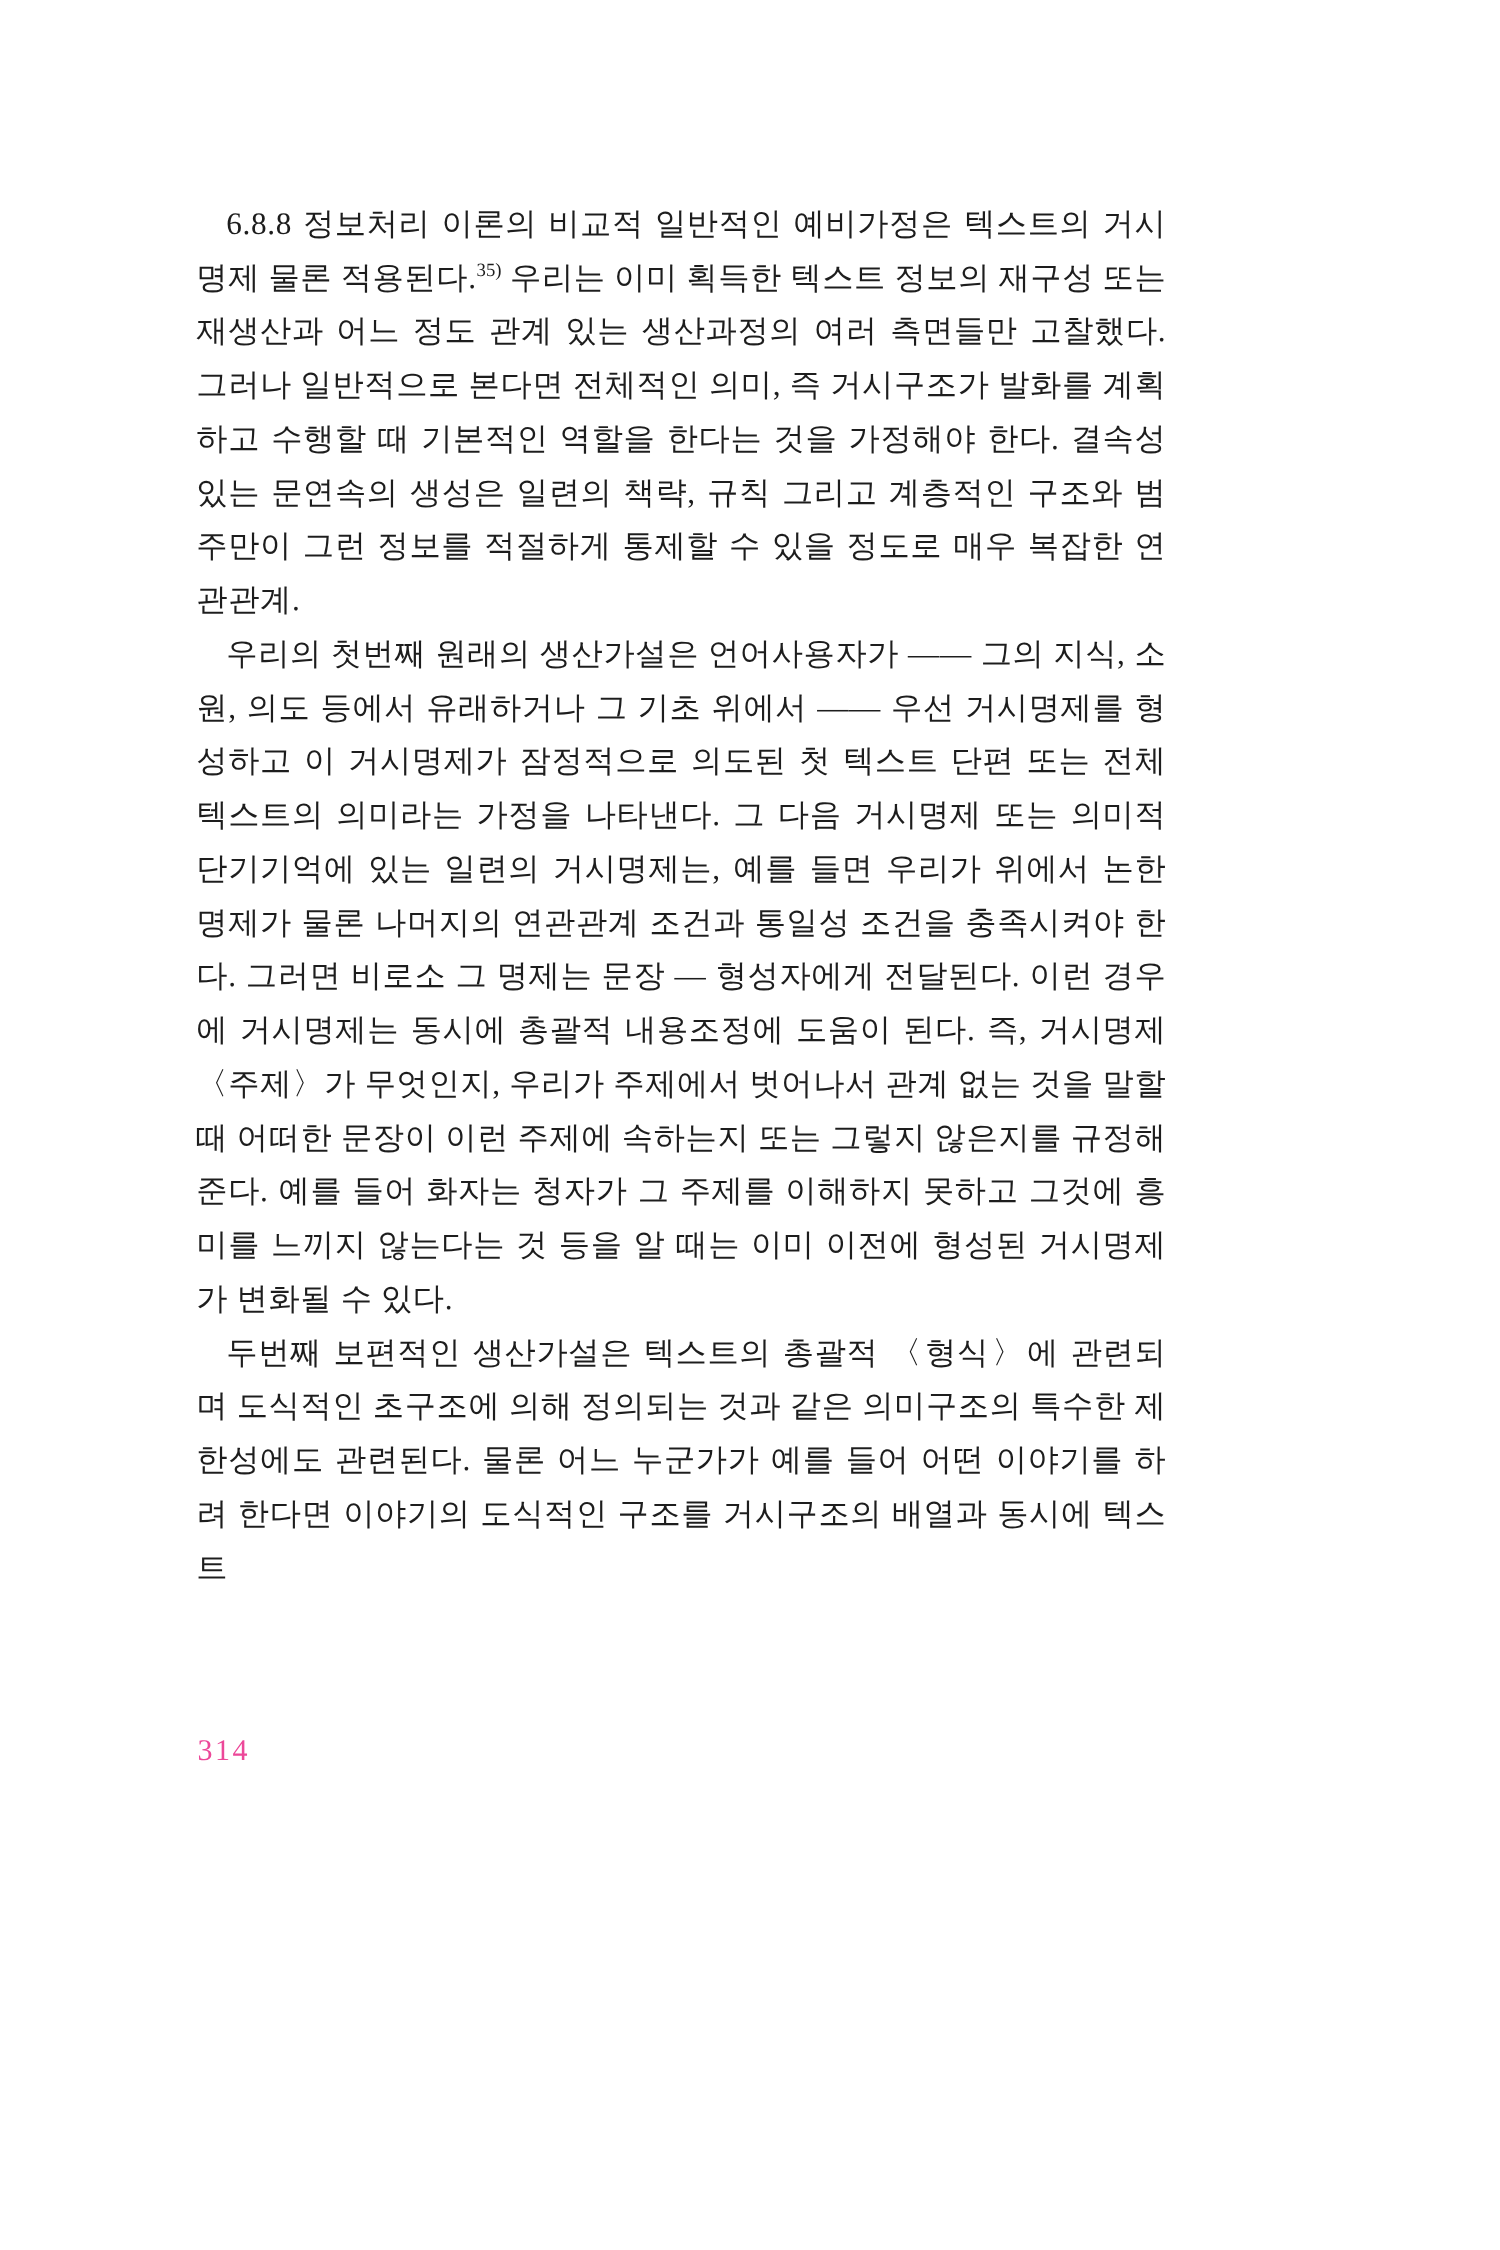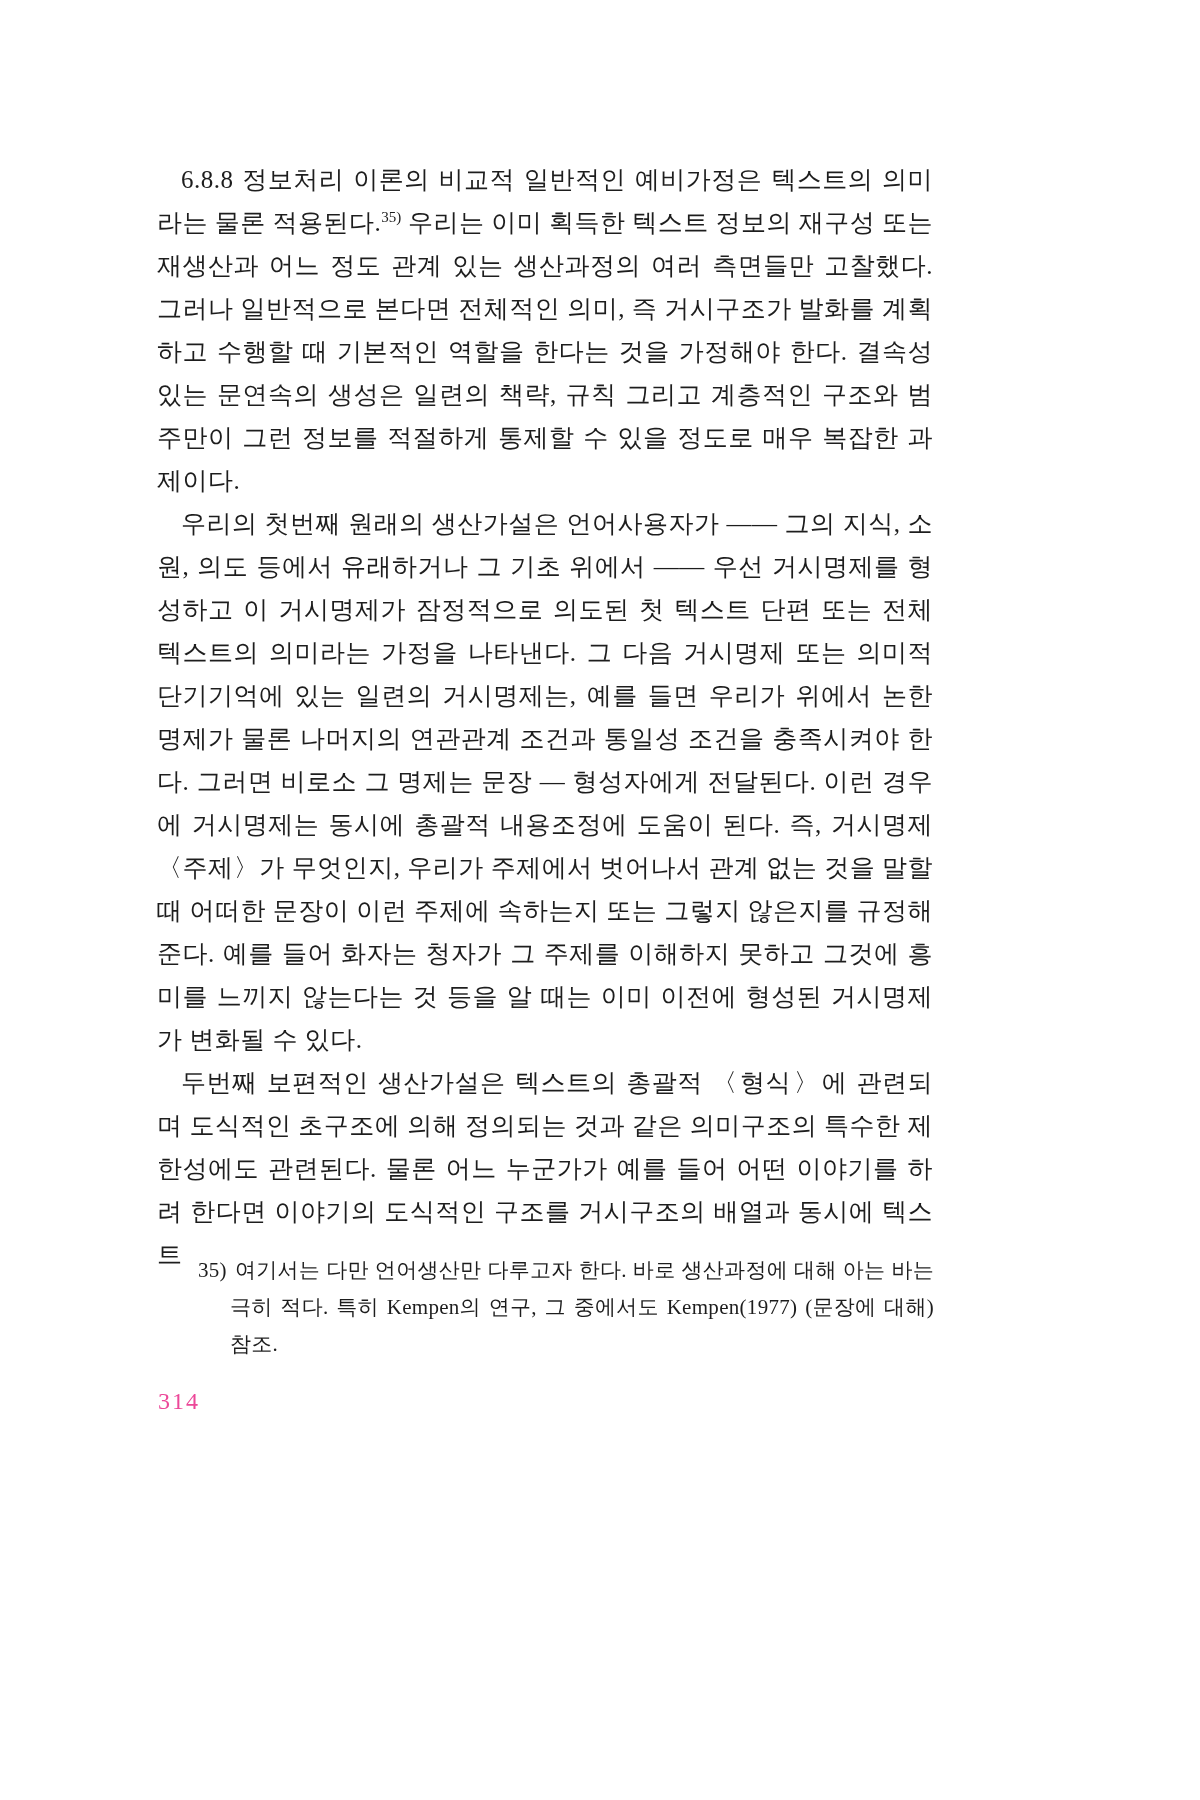--- a/index.html
+++ b/index.html
@@ -65,27 +65,22 @@
     color: #ec4899;
   }
 </style>
 </head>
 <body>
 
 <div class="page">
 
   <div class="text-block">
     <p class="para">
-      <span>6.8.8 정보처리 이론의 비교적 일반적인 예비가정은 텍스트의 의미라는 물론 적용된다.</span><sup class="fn-ref">35)</sup><span> 우리는 이미 획득한 텍스트 정보의 재구성 또는 재생산과 어느 정도 관계 있는 생산과정의 여러 측면들만 고찰했다. 그러나 일반적으로 본다면 전체적인 의미, 즉 거시구조가 발화를 계획하고 수행할 때 기본적인 역할을 한다는 것을 가정해야 한다. 결속성 있는 문연속의 생성은 일련의 책략, 규칙 그리고 계층적인 구조와 범주만이 그런 정보를 적절하게 통제할 수 있을 정도로 매우 복잡한 과제이다.</span>
+      <span>6.8.8 정보처리 이론의 비교적 일반적인 예비가정은 텍스트의 거시명제 물론 적용된다.</span><sup class="fn-ref">35)</sup><span> 우리는 이미 획득한 텍스트 정보의 재구성 또는 재생산과 어느 정도 관계 있는 생산과정의 여러 측면들만 고찰했다. 그러나 일반적으로 본다면 전체적인 의미, 즉 거시구조가 발화를 계획하고 수행할 때 기본적인 역할을 한다는 것을 가정해야 한다. 결속성 있는 문연속의 생성은 일련의 책략, 규칙 그리고 계층적인 구조와 범주만이 그런 정보를 적절하게 통제할 수 있을 정도로 매우 복잡한 연관관계.</span>
     </p>
     <p class="para">우리의 첫번째 원래의 생산가설은 언어사용자가 —— 그의 지식, 소원, 의도 등에서 유래하거나 그 기초 위에서 —— 우선 거시명제를 형성하고 이 거시명제가 잠정적으로 의도된 첫 텍스트 단편 또는 전체 텍스트의 의미라는 가정을 나타낸다. 그 다음 거시명제 또는 의미적 단기기억에 있는 일련의 거시명제는, 예를 들면 우리가 위에서 논한 명제가 물론 나머지의 연관관계 조건과 통일성 조건을 충족시켜야 한다. 그러면 비로소 그 명제는 문장 — 형성자에게 전달된다. 이런 경우에 거시명제는 동시에 총괄적 내용조정에 도움이 된다. 즉, 거시명제 〈주제〉가 무엇인지, 우리가 주제에서 벗어나서 관계 없는 것을 말할 때 어떠한 문장이 이런 주제에 속하는지 또는 그렇지 않은지를 규정해 준다. 예를 들어 화자는 청자가 그 주제를 이해하지 못하고 그것에 흥미를 느끼지 않는다는 것 등을 알 때는 이미 이전에 형성된 거시명제가 변화될 수 있다.</p>
     <p class="para">두번째 보편적인 생산가설은 텍스트의 총괄적 〈형식〉에 관련되며 도식적인 초구조에 의해 정의되는 것과 같은 의미구조의 특수한 제한성에도 관련된다. 물론 어느 누군가가 예를 들어 어떤 이야기를 하려 한다면 이야기의 도식적인 구조를 거시구조의 배열과 동시에 텍스트</p>
   </div>
 
-  <div class="footnotes">
-    <p class="footnote">
-      <span class="fn-label">35)</span><span>여기서는 다만 언어생산만 다루고자 한다. 바로 생산과정에 대해 아는 바는 극히 적다. 특히 Kempen의 연구, 그 중에서도 Kempen(1977) (문장에 대해) 참조.</span>
-    </p>
-  </div>
 
   <div class="page-number">314</div>
 
 </div>
 
 </body></html>

